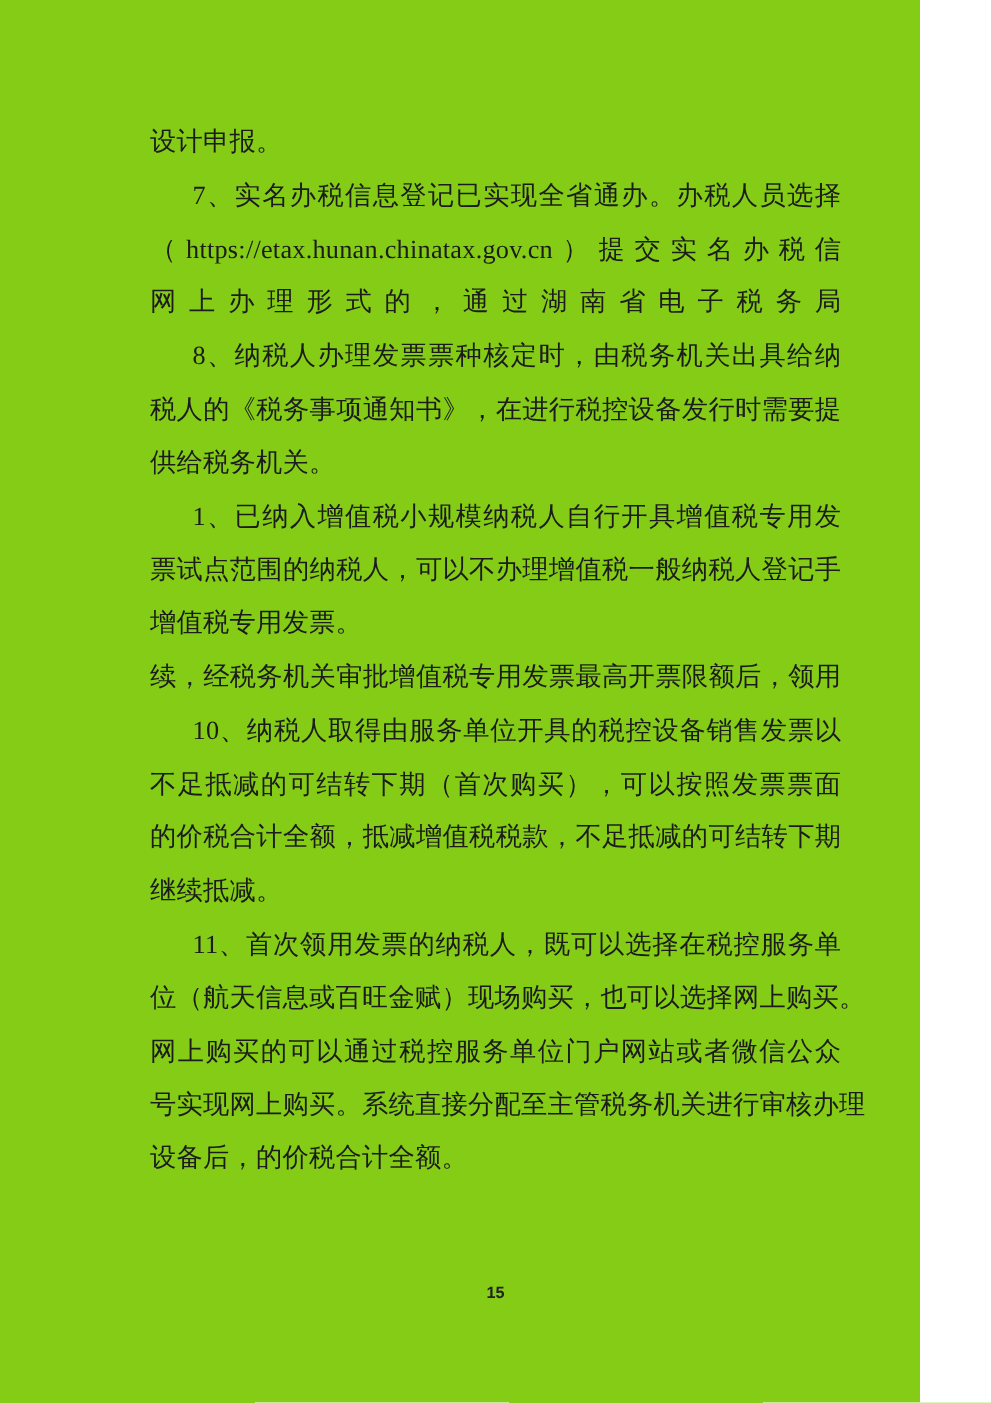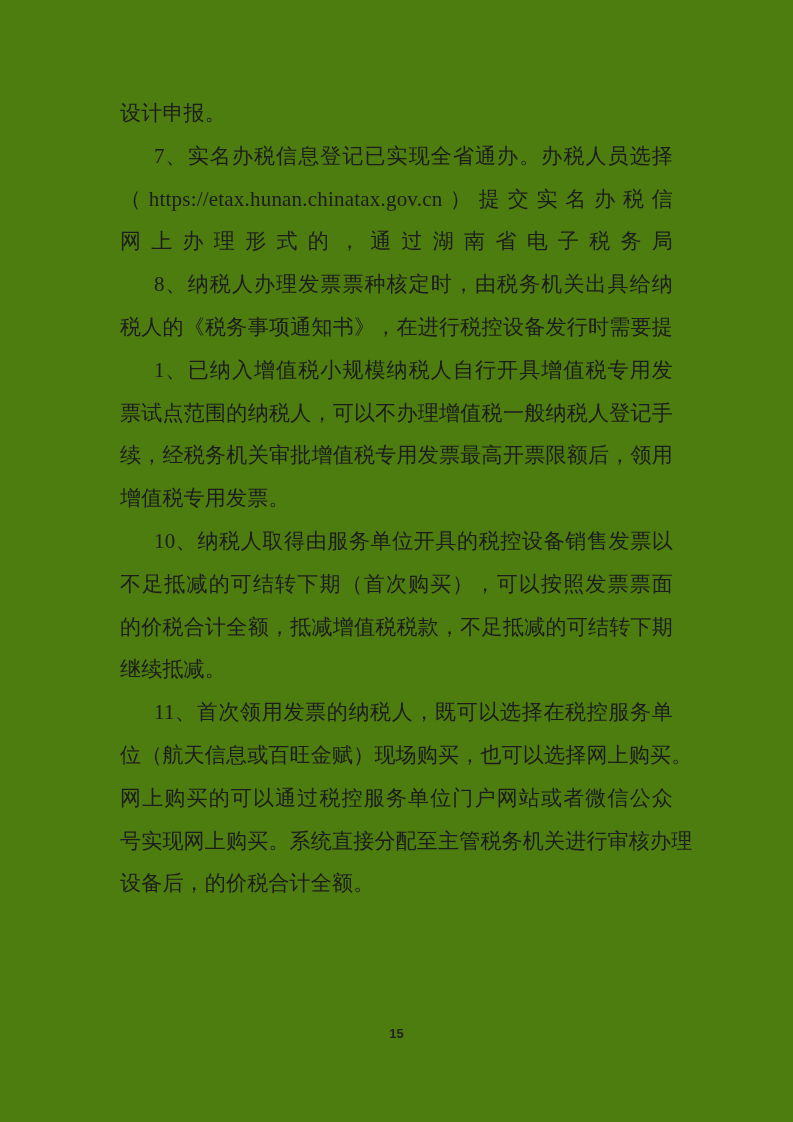--- a/index.html
+++ b/index.html
@@ -2,23 +2,23 @@
 <html><head>
 <meta charset="utf-8">
 <style>
   html, body {
     margin: 0;
     padding: 0;
     background: #ffffff;
   }
   .page {
     position: relative;
-    width: 793px;
+    width: 736px;
     height: 1122px;
-    background: #4d7c0f;
+    background: #84cc16;
     overflow: hidden;
     font-family: "Liberation Serif", "DejaVu Serif", serif;
   }
   .text-body {
     position: absolute;
     left: 120px;
     top: 92px;
     width: 553px;
     font-size: 21px;
     line-height: 42.8px;
@@ -53,24 +53,25 @@
 <body>
 
 <div class="page">
   <div class="text-body">
       <div class="line">设计申报。</div>
       <div class="line fill indent">7、实名办税信息登记已实现全省通办。办税人员选择</div>
       <div class="line fill">（https://etax.hunan.chinatax.gov.cn）提交实名办税信</div>
       <div class="line fill">网上办理形式的，通过湖南省电子税务局</div>
       <div class="line fill indent">8、纳税人办理发票票种核定时，由税务机关出具给纳</div>
       <div class="line fill">税人的《税务事项通知书》，在进行税控设备发行时需要提</div>
+      <div class="line">供给税务机关。</div>
       <div class="line fill indent">1、已纳入增值税小规模纳税人自行开具增值税专用发</div>
       <div class="line fill">票试点范围的纳税人，可以不办理增值税一般纳税人登记手</div>
+      <div class="line">增值税专用发票。</div>
       <div class="line fill">续，经税务机关审批增值税专用发票最高开票限额后，领用</div>
-      <div class="line">增值税专用发票。</div>
       <div class="line fill indent">10、纳税人取得由服务单位开具的税控设备销售发票以</div>
       <div class="line fill">不足抵减的可结转下期（首次购买），可以按照发票票面</div>
       <div class="line fill">的价税合计全额，抵减增值税税款，不足抵减的可结转下期</div>
       <div class="line">继续抵减。</div>
       <div class="line fill indent">11、首次领用发票的纳税人，既可以选择在税控服务单</div>
       <div class="line fill">位（航天信息或百旺金赋）现场购买，也可以选择网上购买。</div>
       <div class="line fill">网上购买的可以通过税控服务单位门户网站或者微信公众</div>
       <div class="line fill">号实现网上购买。系统直接分配至主管税务机关进行审核办理</div>
       <div class="line">设备后，的价税合计全额。</div>
     </div>

